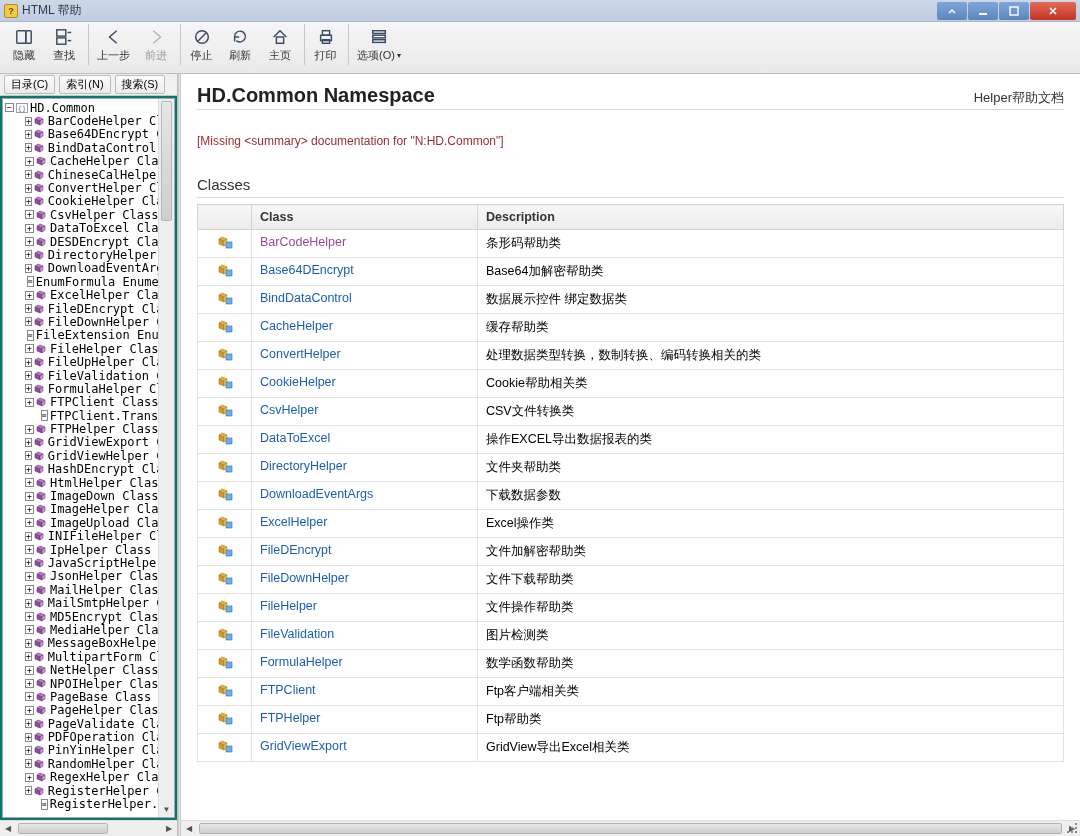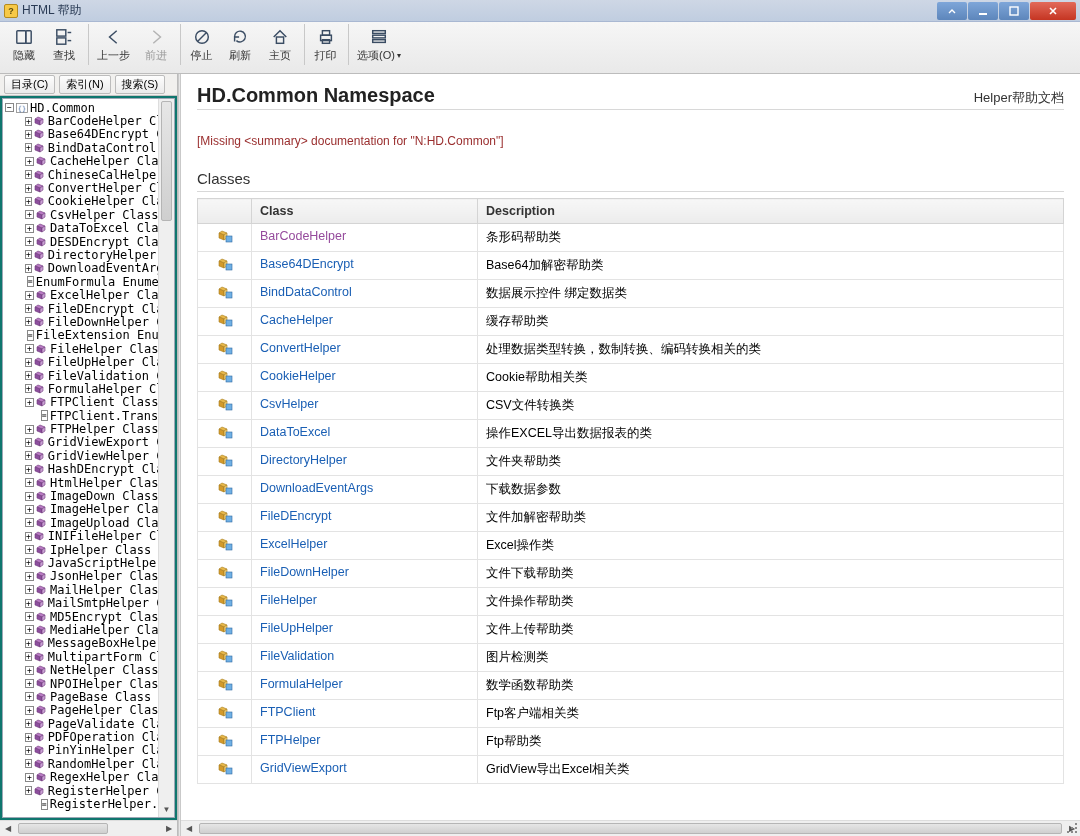--- a/index.html
+++ b/index.html
@@ -171,21 +171,21 @@
   overflow:hidden;
 }
 .content-body {
   flex:1; overflow:auto; background:#fff; padding: 10px 16px 0 16px;
 }
 .header-row { display:flex; align-items:baseline; }
 .page-title { font-size: 20px; font-weight:bold; color:#222; }
 .doc-label { margin-left:auto; font-size:13px; color:#333; }
 .missing {
   display:block;
-  color:#9a2e2e; font-size:12px; margin: 24px 0 22px 0;
+  color:#9a2e2e; font-size:12px; margin: 24px 0 28px 0;
 }
 .section-title { font-size:15px; font-weight:normal; margin: 8px 0 4px 0; color:#333; }
 hr.sec { border:none; border-top:1px solid #d8d8d8; margin: 2px 0 6px 0;}
 table.classes {
   width:100%; border-collapse:collapse; font-size:12.5px;
   table-layout:fixed;
 }
 table.classes col.c1{width:54px;}
 table.classes col.c2{width:226px;}
 table.classes th {
@@ -1181,70 +1181,58 @@
                 </tr>
                 <tr>
                   <td class="icon-cell"><span class="cls-icon"><svg viewBox="0 0 16 14">
                         <g>
                           <path d="M2 4 L5 2 L10 4 L7 6 Z" fill="#e8b84a" stroke="#a67c1e" stroke-width="0.6"></path>
                           <path d="M2 4 L2 9 L7 11 L7 6 Z" fill="#d49a2a" stroke="#a67c1e" stroke-width="0.6"></path>
                           <path d="M7 6 L10 4 L10 9 L7 11 Z" fill="#f3cf74" stroke="#a67c1e" stroke-width="0.6"></path>
                           <rect x="9" y="7" width="6" height="6" fill="#6fb0e4" stroke="#2f6aa0" stroke-width="0.6"></rect>
                         </g>
                       </svg></span></td>
+                  <td><a class="cls-link">ExcelHelper</a></td>
+                  <td>Excel操作类</td>
+                </tr>
+                <tr>
+                  <td class="icon-cell"><span class="cls-icon"><svg viewBox="0 0 16 14">
+                        <g>
+                          <path d="M2 4 L5 2 L10 4 L7 6 Z" fill="#e8b84a" stroke="#a67c1e" stroke-width="0.6"></path>
+                          <path d="M2 4 L2 9 L7 11 L7 6 Z" fill="#d49a2a" stroke="#a67c1e" stroke-width="0.6"></path>
+                          <path d="M7 6 L10 4 L10 9 L7 11 Z" fill="#f3cf74" stroke="#a67c1e" stroke-width="0.6"></path>
+                          <rect x="9" y="7" width="6" height="6" fill="#6fb0e4" stroke="#2f6aa0" stroke-width="0.6"></rect>
+                        </g>
+                      </svg></span></td>
                   <td><a class="cls-link">FileDEncrypt</a></td>
                   <td>文件加解密帮助类</td>
                 </tr>
                 <tr>
                   <td class="icon-cell"><span class="cls-icon"><svg viewBox="0 0 16 14">
                         <g>
                           <path d="M2 4 L5 2 L10 4 L7 6 Z" fill="#e8b84a" stroke="#a67c1e" stroke-width="0.6"></path>
                           <path d="M2 4 L2 9 L7 11 L7 6 Z" fill="#d49a2a" stroke="#a67c1e" stroke-width="0.6"></path>
                           <path d="M7 6 L10 4 L10 9 L7 11 Z" fill="#f3cf74" stroke="#a67c1e" stroke-width="0.6"></path>
                           <rect x="9" y="7" width="6" height="6" fill="#6fb0e4" stroke="#2f6aa0" stroke-width="0.6"></rect>
                         </g>
                       </svg></span></td>
-                  <td><a class="cls-link">ExcelHelper</a></td>
-                  <td>Excel操作类</td>
-                </tr>
-                <tr>
-                  <td class="icon-cell"><span class="cls-icon"><svg viewBox="0 0 16 14">
-                        <g>
-                          <path d="M2 4 L5 2 L10 4 L7 6 Z" fill="#e8b84a" stroke="#a67c1e" stroke-width="0.6"></path>
-                          <path d="M2 4 L2 9 L7 11 L7 6 Z" fill="#d49a2a" stroke="#a67c1e" stroke-width="0.6"></path>
-                          <path d="M7 6 L10 4 L10 9 L7 11 Z" fill="#f3cf74" stroke="#a67c1e" stroke-width="0.6"></path>
-                          <rect x="9" y="7" width="6" height="6" fill="#6fb0e4" stroke="#2f6aa0" stroke-width="0.6"></rect>
-                        </g>
-                      </svg></span></td>
                   <td><a class="cls-link">FileDownHelper</a></td>
                   <td>文件下载帮助类</td>
                 </tr>
                 <tr>
                   <td class="icon-cell"><span class="cls-icon"><svg viewBox="0 0 16 14">
                         <g>
                           <path d="M2 4 L5 2 L10 4 L7 6 Z" fill="#e8b84a" stroke="#a67c1e" stroke-width="0.6"></path>
                           <path d="M2 4 L2 9 L7 11 L7 6 Z" fill="#d49a2a" stroke="#a67c1e" stroke-width="0.6"></path>
                           <path d="M7 6 L10 4 L10 9 L7 11 Z" fill="#f3cf74" stroke="#a67c1e" stroke-width="0.6"></path>
                           <rect x="9" y="7" width="6" height="6" fill="#6fb0e4" stroke="#2f6aa0" stroke-width="0.6"></rect>
                         </g>
                       </svg></span></td>
                   <td><a class="cls-link">FileHelper</a></td>
                   <td>文件操作帮助类</td>
-                </tr>
-                <tr>
-                  <td class="icon-cell"><span class="cls-icon"><svg viewBox="0 0 16 14">
-                        <g>
-                          <path d="M2 4 L5 2 L10 4 L7 6 Z" fill="#e8b84a" stroke="#a67c1e" stroke-width="0.6"></path>
-                          <path d="M2 4 L2 9 L7 11 L7 6 Z" fill="#d49a2a" stroke="#a67c1e" stroke-width="0.6"></path>
-                          <path d="M7 6 L10 4 L10 9 L7 11 Z" fill="#f3cf74" stroke="#a67c1e" stroke-width="0.6"></path>
-                          <rect x="9" y="7" width="6" height="6" fill="#6fb0e4" stroke="#2f6aa0" stroke-width="0.6"></rect>
-                        </g>
-                      </svg></span></td>
-                  <td><a class="cls-link">FileUpHelper</a></td>
-                  <td>文件上传帮助类</td>
                 </tr>
                 <tr>
                   <td class="icon-cell"><span class="cls-icon"><svg viewBox="0 0 16 14">
                         <g>
                           <path d="M2 4 L5 2 L10 4 L7 6 Z" fill="#e8b84a" stroke="#a67c1e" stroke-width="0.6"></path>
                           <path d="M2 4 L2 9 L7 11 L7 6 Z" fill="#d49a2a" stroke="#a67c1e" stroke-width="0.6"></path>
                           <path d="M7 6 L10 4 L10 9 L7 11 Z" fill="#f3cf74" stroke="#a67c1e" stroke-width="0.6"></path>
                           <rect x="9" y="7" width="6" height="6" fill="#6fb0e4" stroke="#2f6aa0" stroke-width="0.6"></rect>
                         </g>
                       </svg></span></td>

